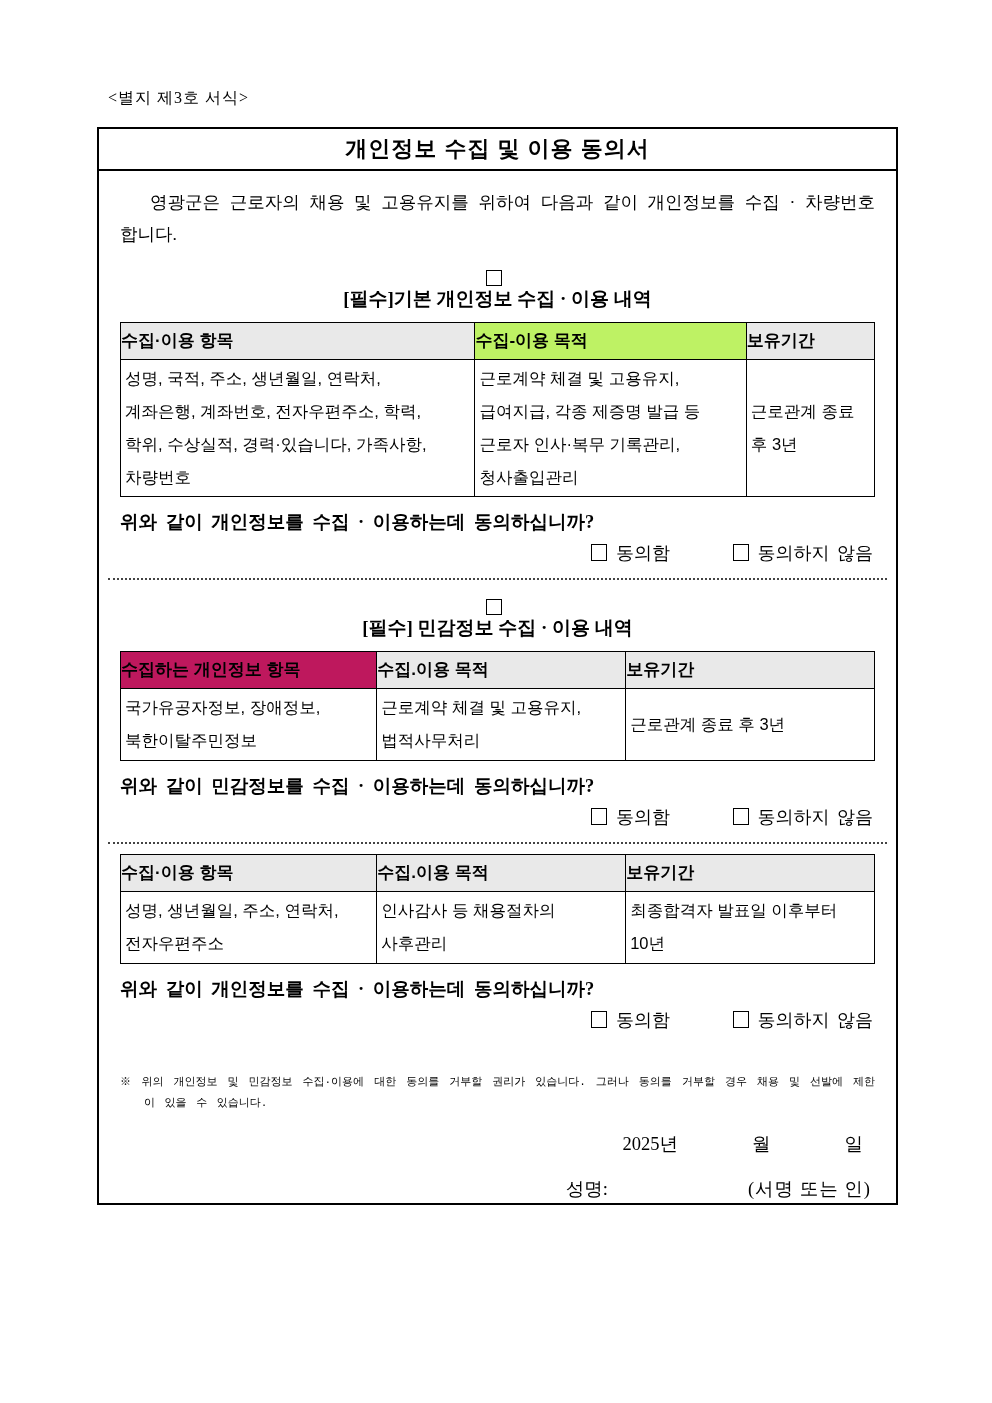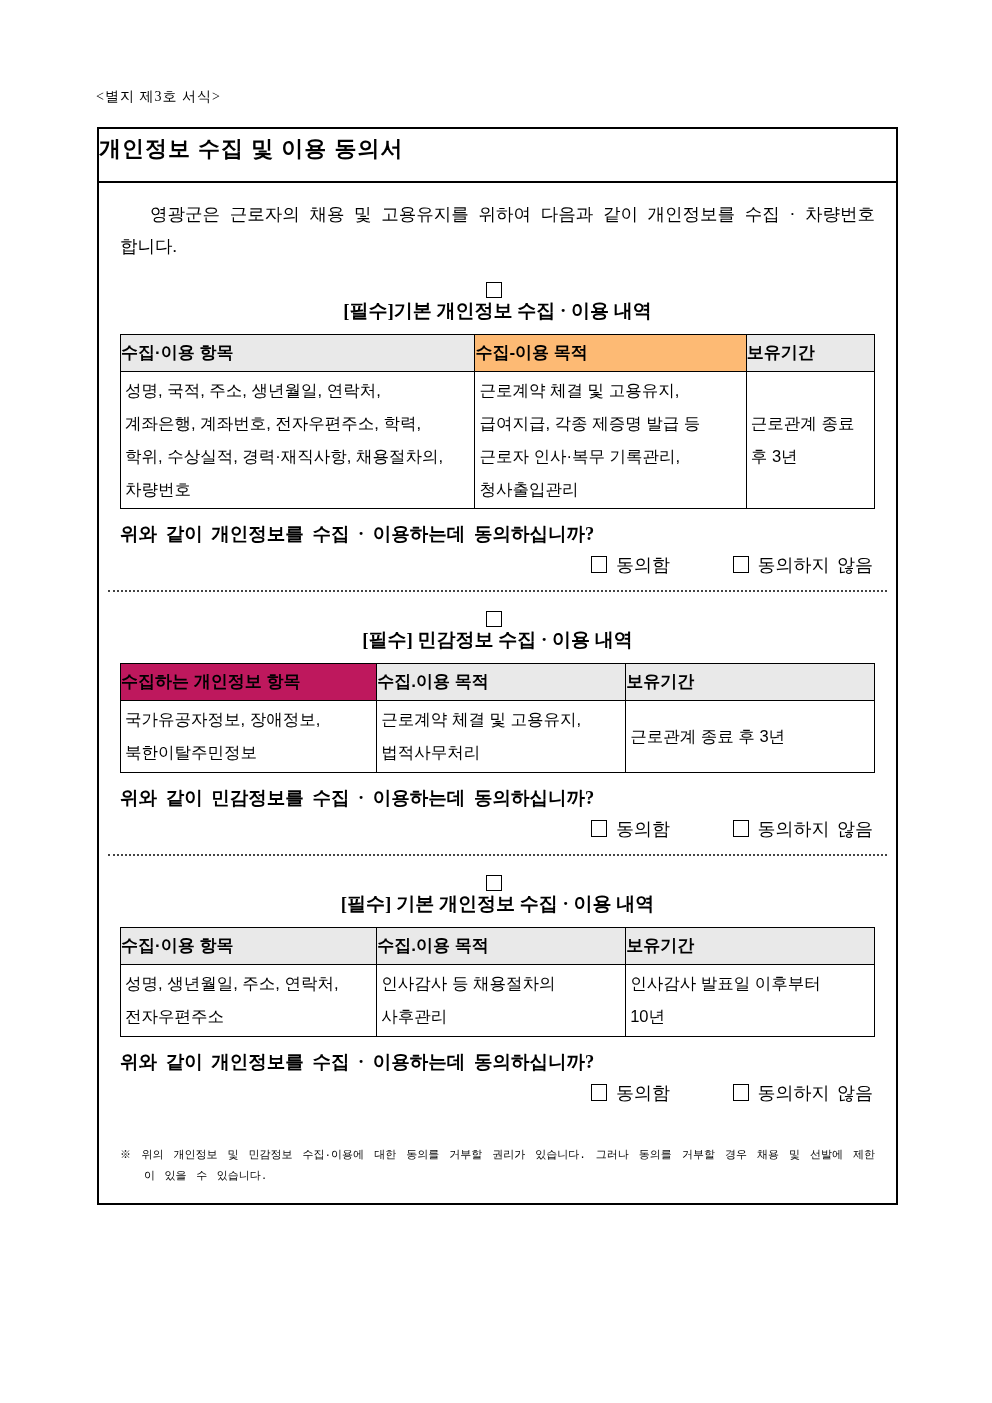--- a/index.html
+++ b/index.html
@@ -6,33 +6,34 @@
   html, body { background: #ffffff; }
   body {
     width: 992px; height: 1403px;
     font-family: "Liberation Serif", serif;
     color: #000;
     position: relative;
   }
   .serif { font-family: "Liberation Serif", "DejaVu Serif", serif; }
 
   .form-label {
-    position: absolute; left: 96px; top: 88px;
-    font-size: 14px; letter-spacing: 1px;
+    position: absolute; left: 108px; top: 88px;
+    font-size: 16px; letter-spacing: 1px;
   }
 
   .doc-box {
     position: absolute; left: 97px; top: 127px;
     width: 801px; height: 1078px;
     border: 2px solid #000;
     overflow: hidden;
   }
   .title-bar {
-    height: 54px; line-height: 40px;
+    height: 42px; line-height: 40px;
     border-bottom: 2px solid #000;
+    text-align: center;
     font-family: "Liberation Sans", "DejaVu Sans", sans-serif;
     font-weight: bold; font-size: 22px; letter-spacing: 1px;
   }
   .doc-body { padding: 0 21px; }
 
   .intro {
     margin-top: 15px;
     font-size: 17.5px; line-height: 1.85;
     text-indent: 30px; text-align: justify;
     word-spacing: 5px;
@@ -128,27 +129,27 @@
       </div>
       <table class="tbl t1">
         <colgroup>
             <col style="width:47%">
             <col style="width:36%">
             <col style="width:17%">
           </colgroup>
         <tbody>
             <tr>
           <th class="hdr" style="background: rgb(233, 233, 233);">수집·이용 항목</th>
-          <th class="hdr" style="background: #fdba74;">수집-이용 목적</th>
+          <th class="hdr" style="background: #bef264;">수집-이용 목적</th>
           <th class="hdr" style="background: rgb(233, 233, 233);">보유기간</th>
         </tr>
         <tr>
           <td>성명, 국적, 주소, 생년월일, 연락처,
 계좌은행, 계좌번호, 전자우편주소, 학력,
-학위, 수상실적, 경력·재직사항, 채용절차의,
+학위, 수상실적, 경력·있습니다, 가족사항,
 차량번호</td>
           <td>근로계약 체결 및 고용유지,
 급여지급, 각종 제증명 발급 등
 근로자 인사·복무 기록관리,
 청사출입관리</td>
           <td>근로관계 종료
 후 3년</td>
         </tr>
       </tbody>
         </table>
@@ -188,42 +189,38 @@
         </table>
       <div class="q serif">위와 같이 민감정보를 수집 · 이용하는데 동의하십니까?</div>
       <div class="consent serif">
         <span class="opt"><span class="cb"></span><span>동의함</span></span>
         <span class="opt opt2"><span class="cb"></span><span>동의하지 않음</span></span>
       </div>
       <div class="divider"></div>
     </section>
 
     <section>
-      <div class="sec-h serif">
-        <span class="sq"></span>
-        <span>[필수] 기본 개인정보 수집 · 이용 내역</span>
-      </div>
       <table class="tbl t2">
         <colgroup>
             <col style="width:34%">
             <col style="width:33%">
             <col style="width:33%">
           </colgroup>
         <tbody>
             <tr>
           <th class="hdr" style="background: rgb(233, 233, 233);">수집·이용 항목</th>
           <th class="hdr" style="background: rgb(233, 233, 233);">수집.이용 목적</th>
           <th class="hdr" style="background: rgb(233, 233, 233);">보유기간</th>
         </tr>
         <tr>
           <td>성명, 생년월일, 주소, 연락처,
 전자우편주소</td>
           <td>인사감사 등 채용절차의
 사후관리</td>
-          <td>인사감사 발표일 이후부터
+          <td>최종합격자 발표일 이후부터
 10년</td>
         </tr>
       </tbody>
         </table>
       <div class="q serif">위와 같이 개인정보를 수집 · 이용하는데 동의하십니까?</div>
       <div class="consent serif">
         <span class="opt"><span class="cb"></span><span>동의함</span></span>
         <span class="opt opt2"><span class="cb"></span><span>동의하지 않음</span></span>
       </div>
     </section>

